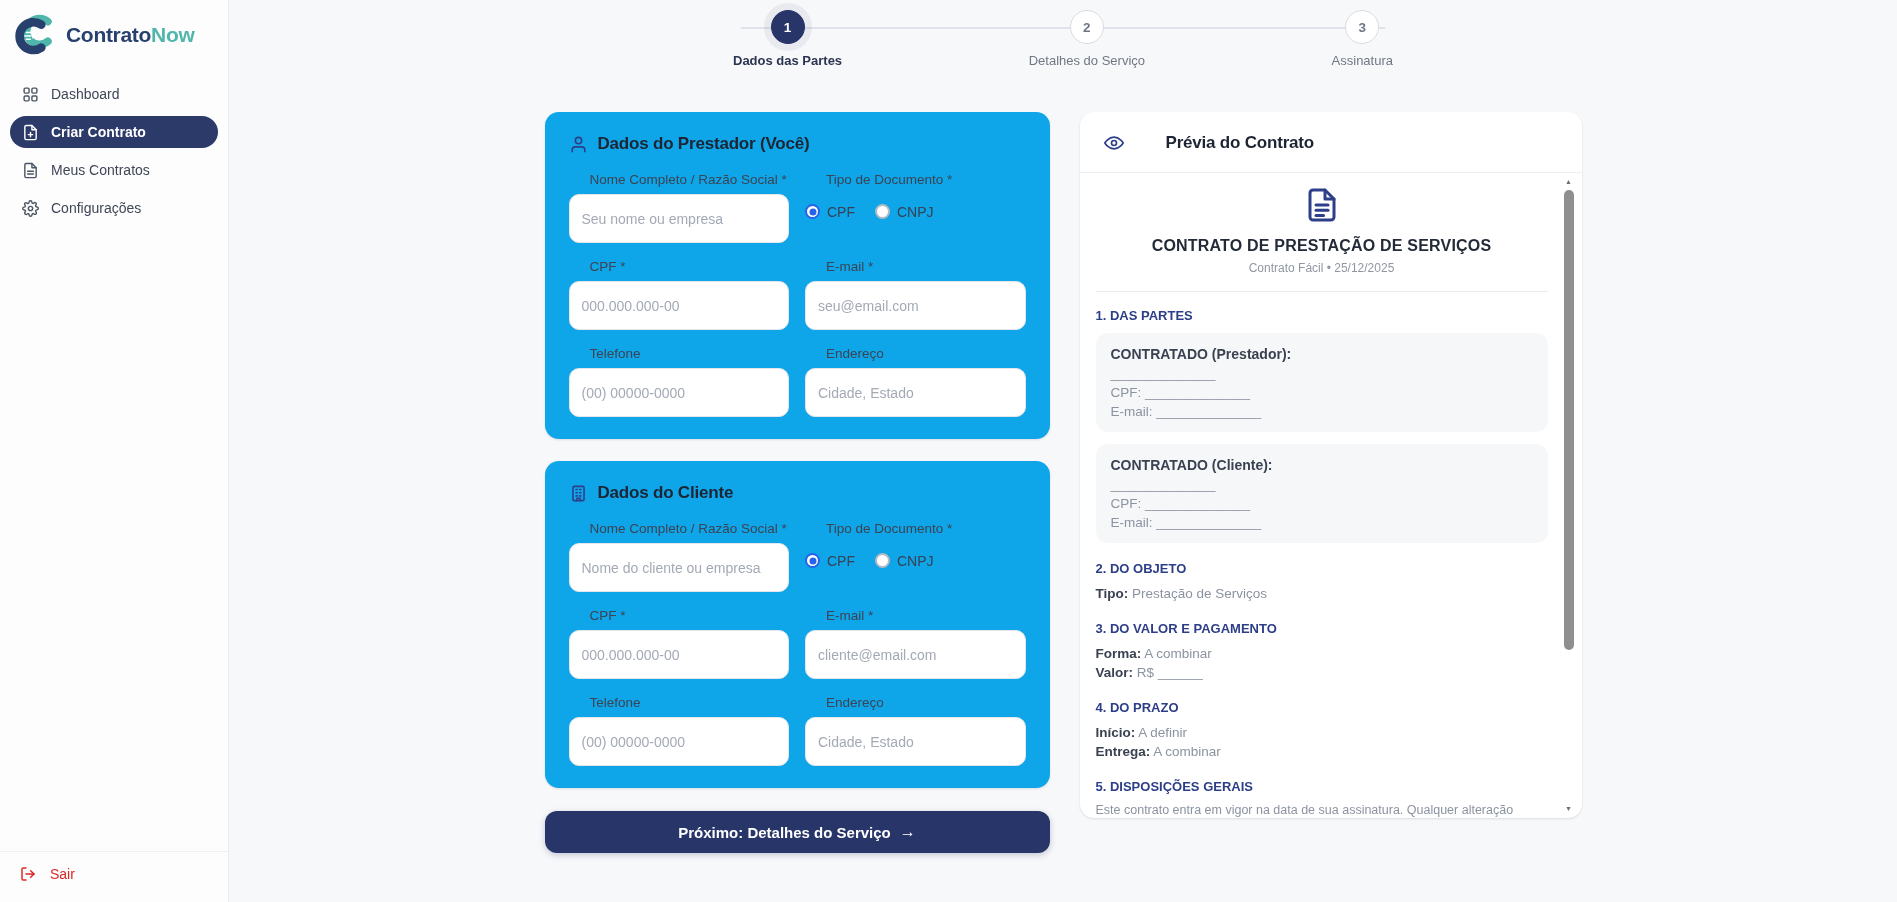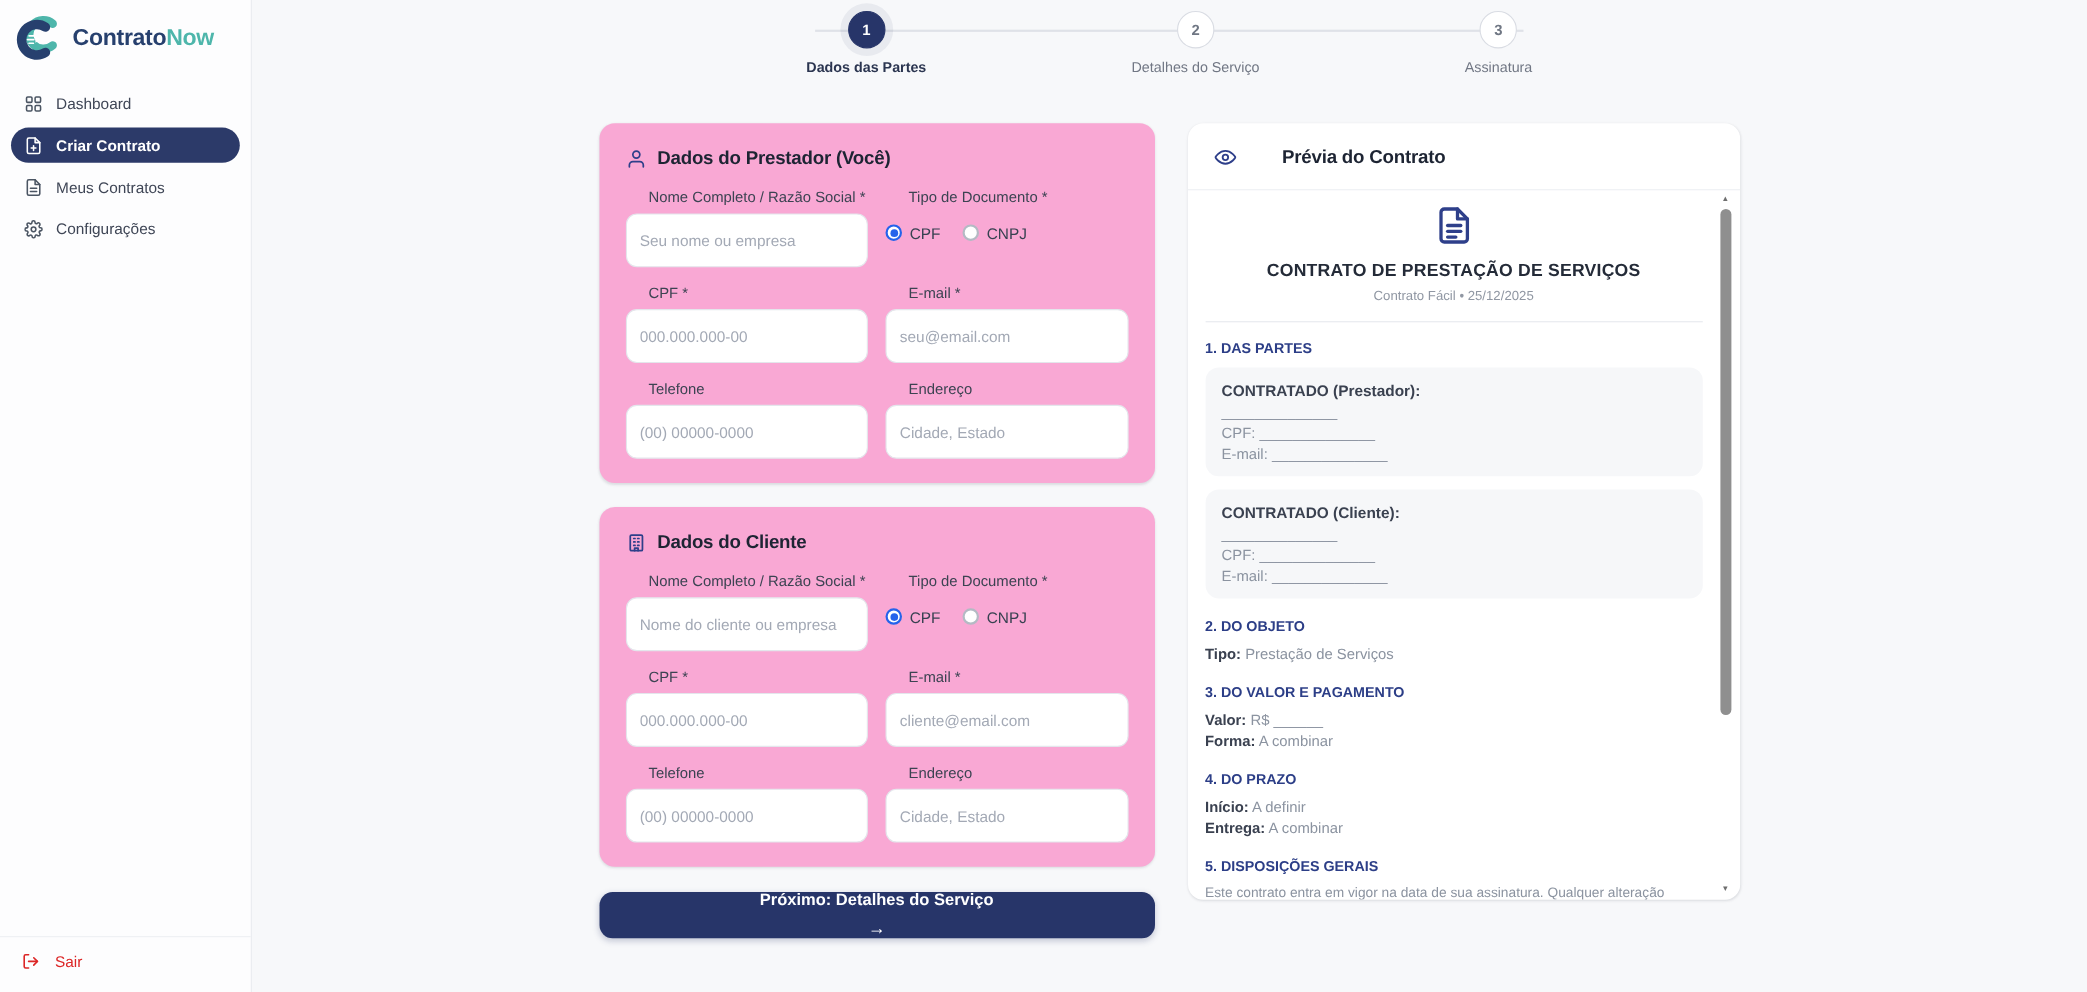--- a/index.html
+++ b/index.html
@@ -31,36 +31,36 @@
   .step { display:flex; flex-direction:column; align-items:center; gap:9px; position:relative; z-index:1; cursor:pointer; }
   .step-circle { width:34px; height:34px; border-radius:50%; background:#ffffff; border:1.5px solid #d9dce3; color:#6f7683; font-size:13.5px; font-weight:600; display:flex; align-items:center; justify-content:center; }
   .step.active .step-circle { background:#273569; border-color:#273569; color:#fff; font-weight:700; box-shadow:0 0 0 7px rgba(39,53,105,0.07); }
   .step-label { font-size:13px; color:#717784; }
   .step.active .step-label { color:#2b3550; font-weight:600; }
 
   
   .content { display:flex; gap:30px; align-items:flex-start; }
   .left-col { width:505px; display:flex; flex-direction:column; }
 
-  .card { background:#f9a8d4; border-radius:14px; box-shadow:0 1px 3px rgba(16,24,40,.07), 0 1px 2px rgba(16,24,40,.05); padding:22px 24px; }
+  .card { background:#0ea5e9; border-radius:14px; box-shadow:0 1px 3px rgba(16,24,40,.07), 0 1px 2px rgba(16,24,40,.05); padding:22px 24px; }
   .card + .card { margin-top:22px; }
   .card-header { display:flex; align-items:center; gap:10px; margin-bottom:18px; }
   .card-header h2 { font-size:17px; font-weight:700; color:#1d2433; letter-spacing:-0.2px; }
 
   .form-grid { display:grid; grid-template-columns:1fr 1fr; column-gap:16px; row-gap:16px; }
   .field label { display:block; font-size:13.5px; color:#3c4352; margin-bottom:7px;margin-left:21px; }
   .field input { width:100%; height:49px; border:1px solid #e4e6ec; border-radius:10px; padding:0 12px; font-size:14px; font-family:"Liberation Sans", sans-serif; color:#374151; background:#fff; outline:none; }
   .field input::placeholder { color:#a3a9b5; }
   .radio-row { display:flex; align-items:center; gap:20px; height:35px; }
   .radio { display:flex; align-items:center; gap:7px; font-size:14px; color:#374151; cursor:pointer; }
   .radio-dot { width:15px; height:15px; border-radius:50%; border:2px solid #b4bac4; position:relative; flex-shrink:0; background:#fff; }
   .radio-dot.checked { border-color:#2563eb; }
   .radio-dot.checked::after { content:""; position:absolute; left:50%; top:50%; transform:translate(-50%,-50%); width:7px; height:7px; border-radius:50%; background:#2563eb; }
 
-  .next-btn { margin-top:23px; width:100%; height:42px; background:#273569; color:#fff; border:none; border-radius:12px; font-size:15px; font-weight:700; font-family:"Liberation Sans", sans-serif; display:flex; align-items:center; justify-content:center; gap:9px; cursor:pointer; box-shadow:0 2px 6px rgba(39,53,105,.25);flex-direction:column; }
+  .next-btn { margin-top:23px; width:100%; height:42px; background:#273569; color:#fff; border:none; border-radius:12px; font-size:15px; font-weight:700; font-family:"Liberation Sans", sans-serif; display:flex; align-items:center; justify-content:center; gap:9px; cursor:pointer; box-shadow:0 2px 6px rgba(39,53,105,.25); }
   .next-btn .arrow { font-weight:400; font-size:16px; }
 
   
   .preview-card { width:502px; height:706px; background:#ffffff; border-radius:14px; box-shadow:0 1px 3px rgba(16,24,40,.07), 0 1px 2px rgba(16,24,40,.05); display:flex; flex-direction:column; overflow:hidden; }
   .pv-header { display:flex; align-items:center; gap:10px; padding:21px 24px 19px 24px; border-bottom:1px solid #edeff3; }
   .pv-header h2 { font-size:17px; font-weight:700; color:#1d2433; letter-spacing:-0.2px;padding-left:32px; }
   .pv-body { position:relative; flex:1; overflow:hidden; padding:14px 34px 0 16px; }
   .pv-center { text-align:center; }
   .pv-doc-title { margin-top:10px; font-size:16px; font-weight:700; color:#242b38; letter-spacing:0.2px; }
   .pv-doc-sub { margin-top:6px; font-size:12px; color:#9097a3; }
@@ -336,22 +336,22 @@
               <div class="party-title">CONTRATADO (Cliente):</div>
               <div class="party-line">______________</div>
               <div class="party-line">CPF: ______________</div>
               <div class="party-line">E-mail: ______________</div>
             </div>
 
             <div class="pv-sec-h" style="margin-top:18px">2. DO OBJETO</div>
             <div class="pv-kv"><span class="k">Tipo:</span><span class="v"> Prestação de Serviços</span></div>
 
             <div class="pv-sec-h">3. DO VALOR E PAGAMENTO</div>
+            <div class="pv-kv"><span class="k">Forma:</span><span class="v"> A combinar</span></div>
             <div class="pv-kv"><span class="k">Valor:</span><span class="v"> R$ ______</span></div>
-            <div class="pv-kv"><span class="k">Forma:</span><span class="v"> A combinar</span></div>
 
             <div class="pv-sec-h">4. DO PRAZO</div>
             <div class="pv-kv"><span class="k">Início:</span><span class="v"> A definir</span></div>
             <div class="pv-kv"><span class="k">Entrega:</span><span class="v"> A combinar</span></div>
 
             <div class="pv-sec-h">5. DISPOSIÇÕES GERAIS</div>
             <div class="pv-para">Este contrato entra em vigor na data de sua assinatura. Qualquer alteração deverá ser feita por escrito e assinada por ambas as partes.</div>
 
             <div class="pv-scrollbar">
               <div class="sb-arrow up">▲</div>

